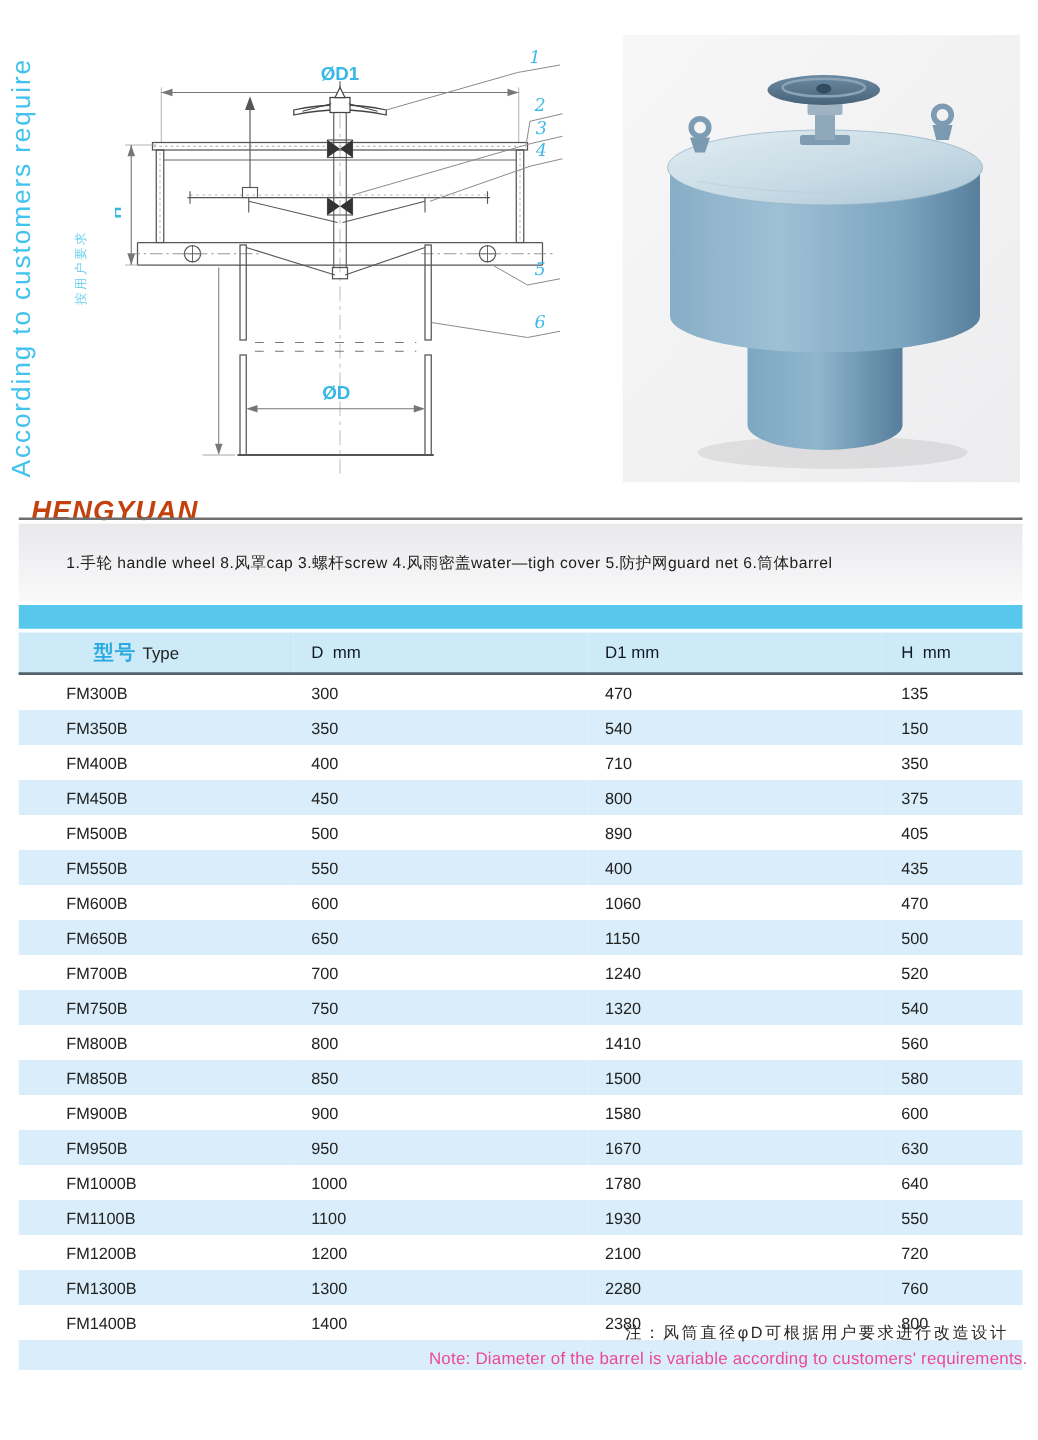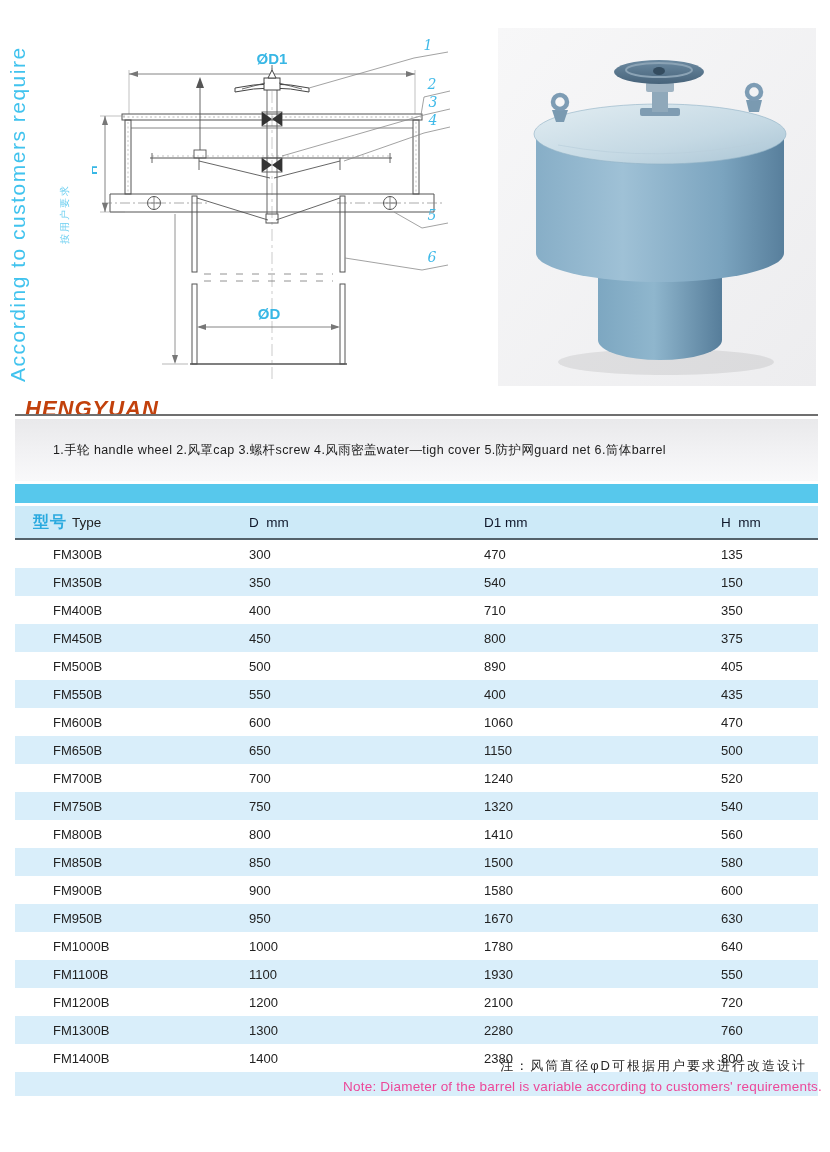--- a/index.html
+++ b/index.html
@@ -30,21 +30,21 @@
     display:flex;align-items:center;}
   .legend-text{padding-left:38px;font-size:12.5px;color:#1c1c1c;letter-spacing:.4px;}
 
   .cyan-band{position:absolute;left:15px;top:484px;width:803px;height:19px;background:#57c8ec;}
 
   .spec-table{position:absolute;left:15px;top:506px;width:803px;border-collapse:collapse;table-layout:fixed;}
   .spec-table col.c1{width:220px;} .spec-table col.c2{width:235px;}
   .spec-table col.c3{width:235px;} .spec-table col.c4{width:113px;}
   .spec-table thead th{height:30px;background:#cdeaf8;text-align:left;vertical-align:middle;
     border-bottom:2px solid #54626b;font-weight:normal;}
-  .spec-table thead th.th-type{padding-left:18px;}
+  .spec-table thead th.th-type{padding-left:60px;}
   .spec-table thead th.th-d,.spec-table thead th.th-d1{padding-left:14px;}
   .spec-table thead th.th-h{padding-left:16px;}
   .hdr-cn{color:#2baadf;font-size:16px;font-weight:bold;letter-spacing:1px;}
   .hdr-en{color:#222;font-size:13.5px;margin-left:5px;}
   .hdr-col{color:#0f172a;font-size:13.5px;white-space:pre;}
   .spec-table tbody td{height:26px;font-size:13px;color:#222;vertical-align:middle;}
   .spec-table tbody td:nth-child(1){padding-left:38px;}
   .spec-table tbody td:nth-child(2),.spec-table tbody td:nth-child(3){padding-left:14px;}
   .spec-table tbody td:nth-child(4){padding-left:16px;}
   .spec-table tbody tr:nth-child(even){background:#d9eefa;}
@@ -247,21 +247,21 @@
       <ellipse cx="161" cy="44" rx="45" ry="12" fill="url(#wheelGrad)"></ellipse>
       <ellipse cx="161" cy="42" rx="33" ry="7" fill="none" stroke="#8ba3b5" stroke-width="2"></ellipse>
       <ellipse cx="161" cy="43" rx="6" ry="4" fill="#344c5f"></ellipse>
     </g>
   </svg>
 
   <h1 class="brand">HENGYUAN</h1>
   <div class="brand-rule"></div>
 
   <div class="legend-band">
-    <span class="legend-text">1.手轮 handle wheel  2.风罩cap 3.螺杆screw 4.风雨密盖water—tigh cover 5.防护网guard net 6.筒体barrel</span>
+    <span class="legend-text">1.手轮 handle wheel  8.风罩cap 3.螺杆screw 4.风雨密盖water—tigh cover 5.防护网guard net 6.筒体barrel</span>
   </div>
 
   <div class="cyan-band"></div>
 
   <table class="spec-table">
     <colgroup>
         <col class="c1">
         <col class="c2">
         <col class="c3">
         <col class="c4">

